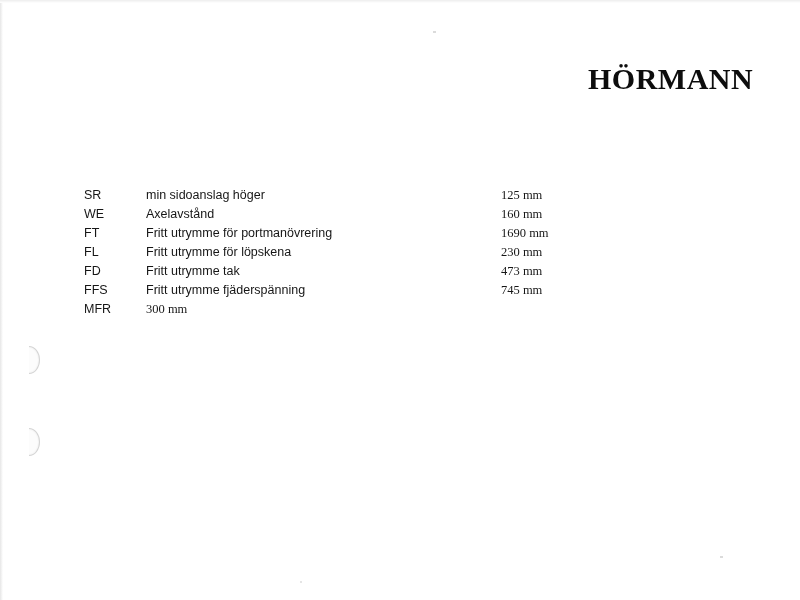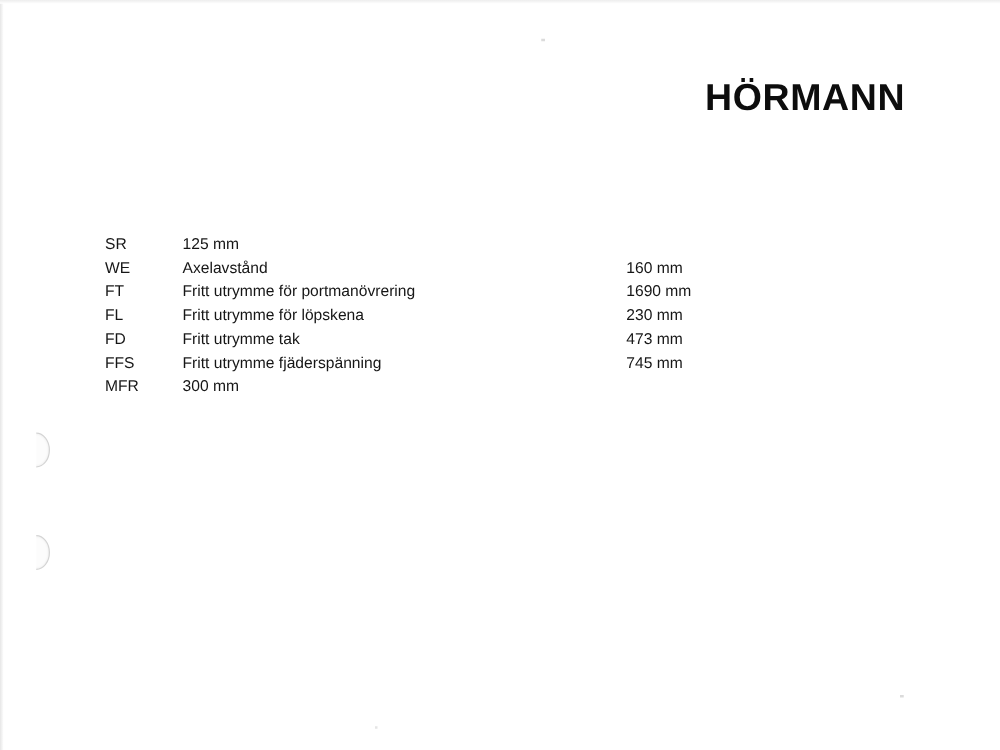--- a/index.html
+++ b/index.html
@@ -24,23 +24,23 @@
     background: linear-gradient(to right, #e6e6e6, #ffffff);
   }
   .scan-edge-top {
     position: absolute;
     left: 0; top: 0;
     width: 800px; height: 3px;
     background: linear-gradient(to bottom, #ededed, #ffffff);
   }
   .logo {
     position: absolute;
-    left: 564px;
+    left: 588px;
     top: 62px;
-    font-family: Liberation Sans, sans-serif;
+    font-family: Liberation Serif, serif;
     font-weight: bold;
     font-size: 30px;
     letter-spacing: 0.5px;
     color: #0d0d0d;
     white-space: nowrap;
   }
   .table {
     position: absolute;
     left: 84px;
     top: 188px;
@@ -58,20 +58,21 @@
     width: 62px;
     flex: 0 0 62px;
   }
   .col-desc {
     width: 355px;
     flex: 0 0 355px;
   }
   .col-val {
     width: 90px;
     flex: 0 0 90px;
+    font-family: Liberation Serif, serif;
   }
   
   .hole {
     position: absolute;
     border: 1px solid #d4d4d4;
     border-radius: 50%;
     background: #fcfcfc;
     box-shadow: inset 0 0 2px #e8e8e8;
   }
   .hole-1 {
@@ -112,20 +113,21 @@
 
   <div class="speck speck-a"></div>
   <div class="speck speck-b"></div>
   <div class="speck speck-c"></div>
 
   <div class="logo">HÖRMANN</div>
 
   <div class="table">
     <div class="row">
       <span class="col-code">SR</span>
+      <span class="col-desc">min sidoanslag höger</span>
       <span class="col-val">125 mm</span>
     </div>
     <div class="row">
       <span class="col-code">WE</span>
       <span class="col-desc">Axelavstånd</span>
       <span class="col-val">160 mm</span>
     </div>
     <div class="row">
       <span class="col-code">FT</span>
       <span class="col-desc">Fritt utrymme för portmanövrering</span>

